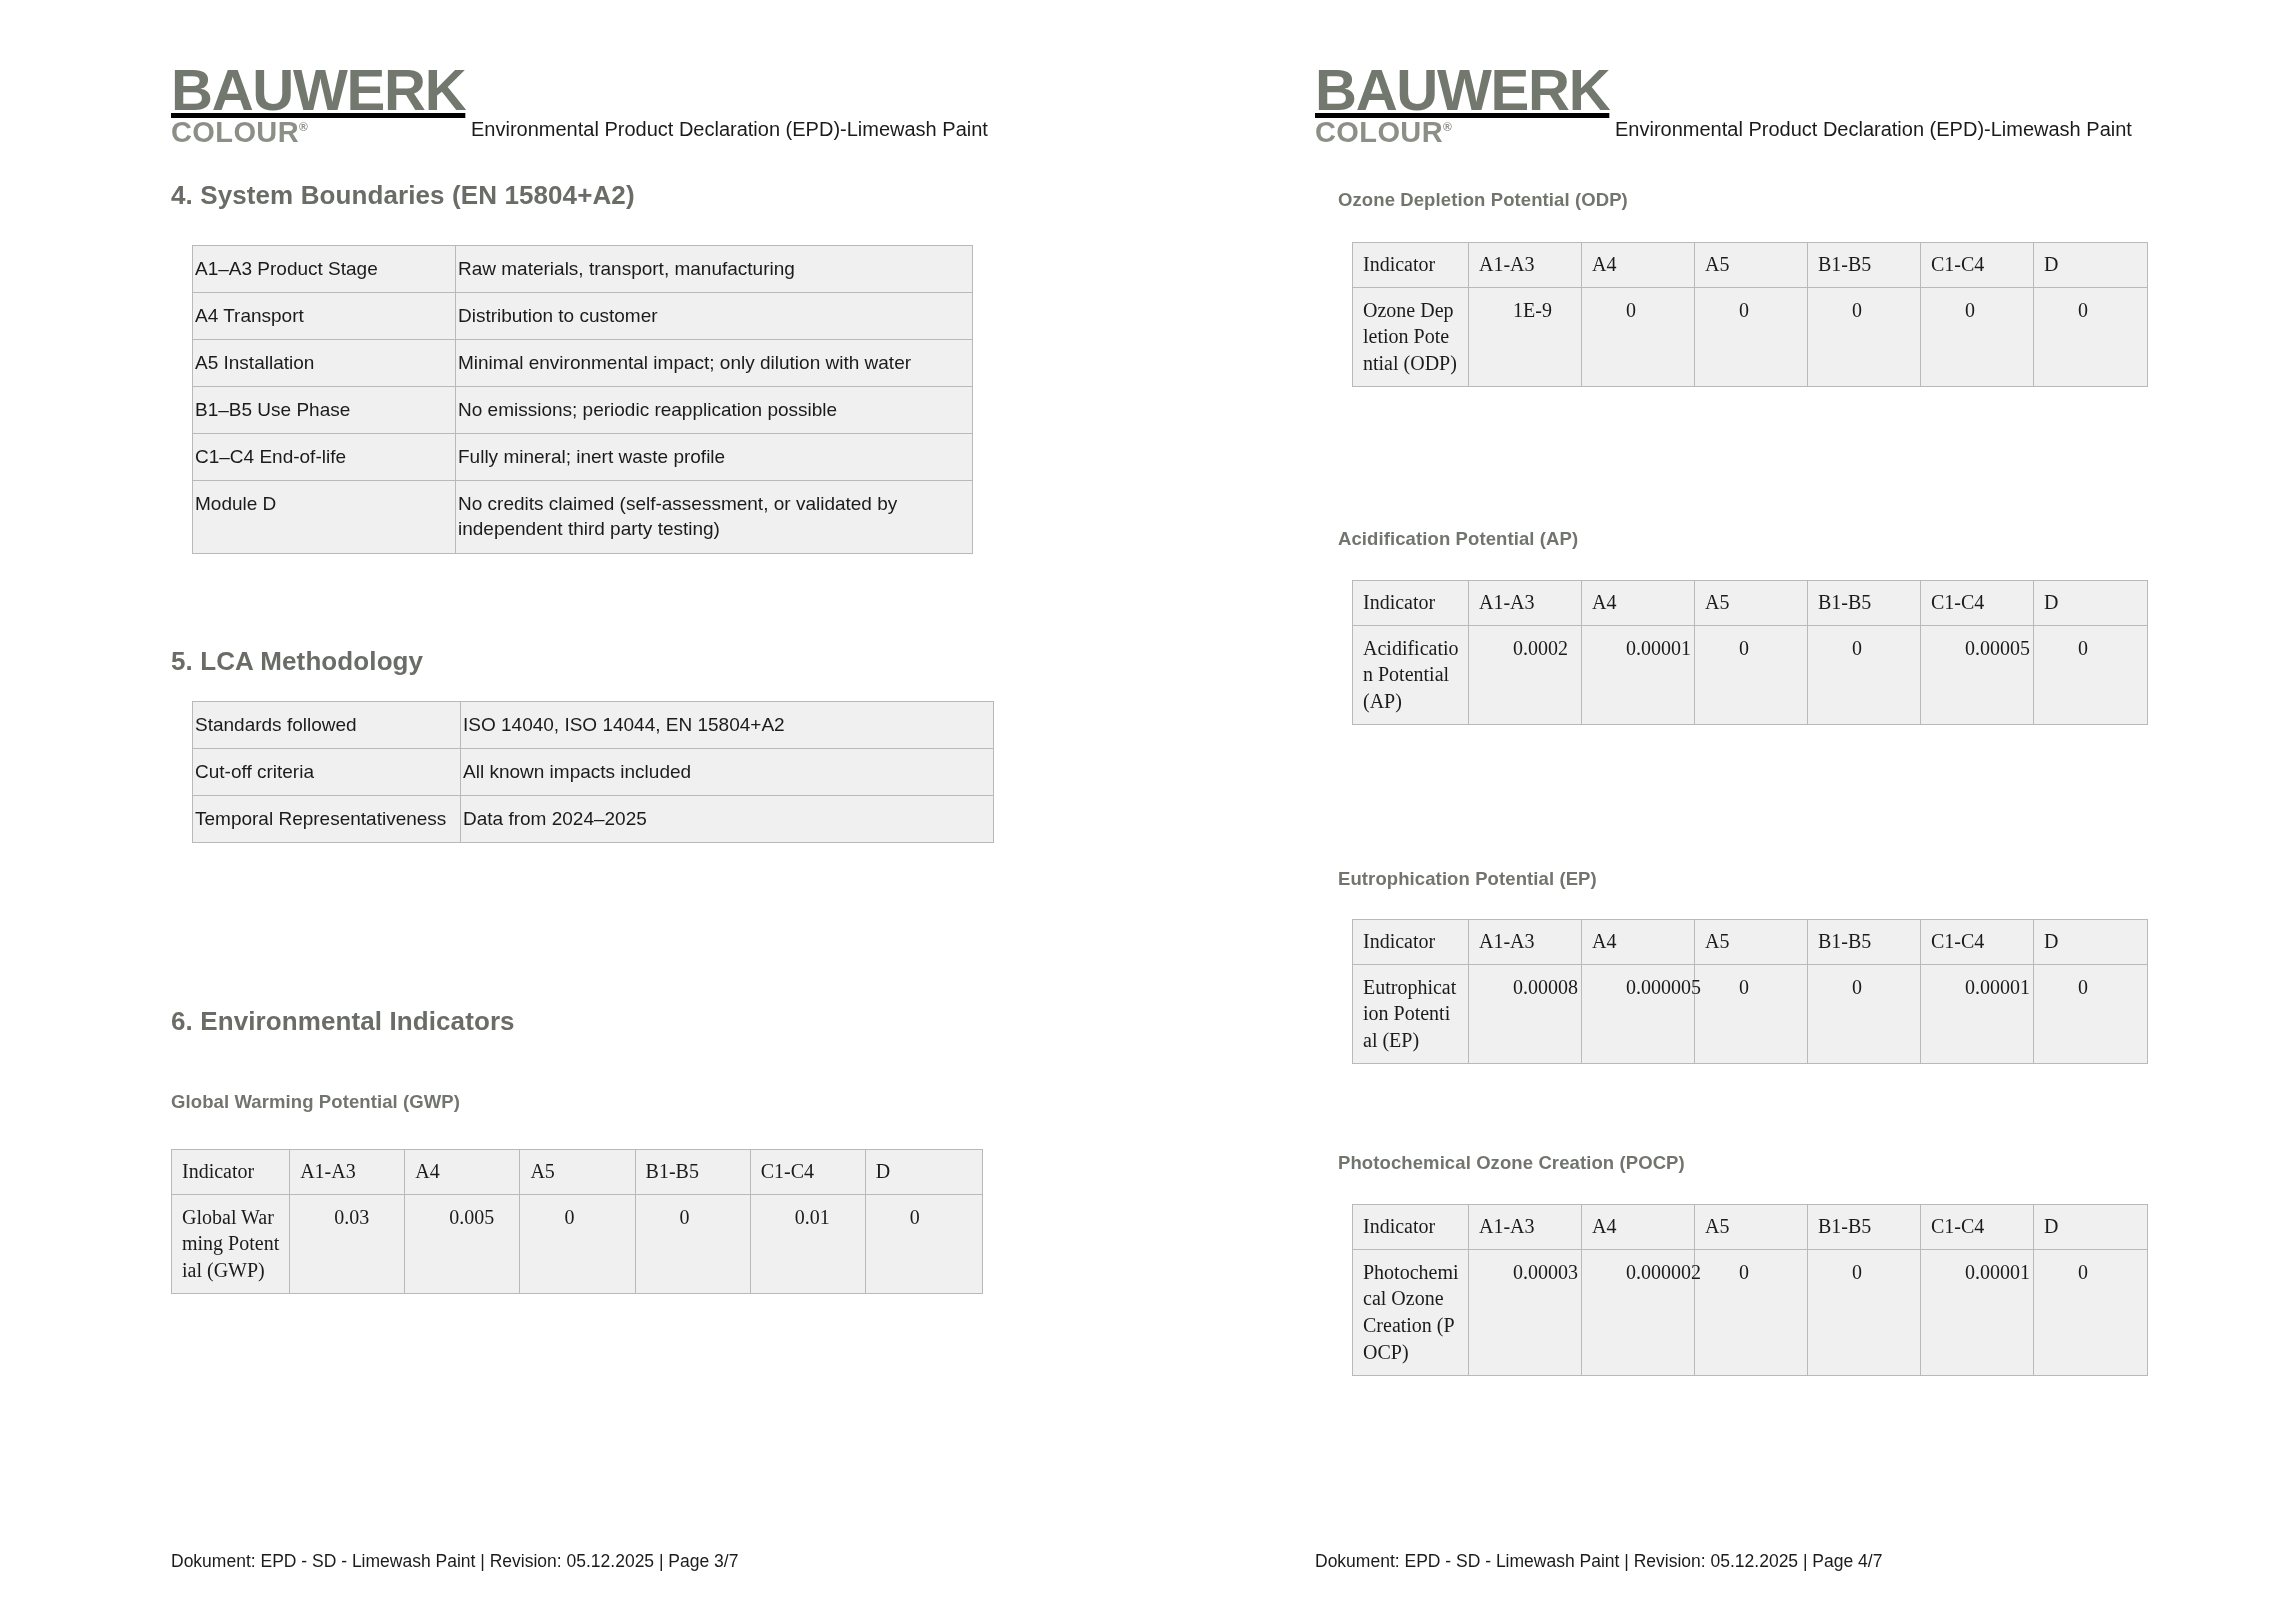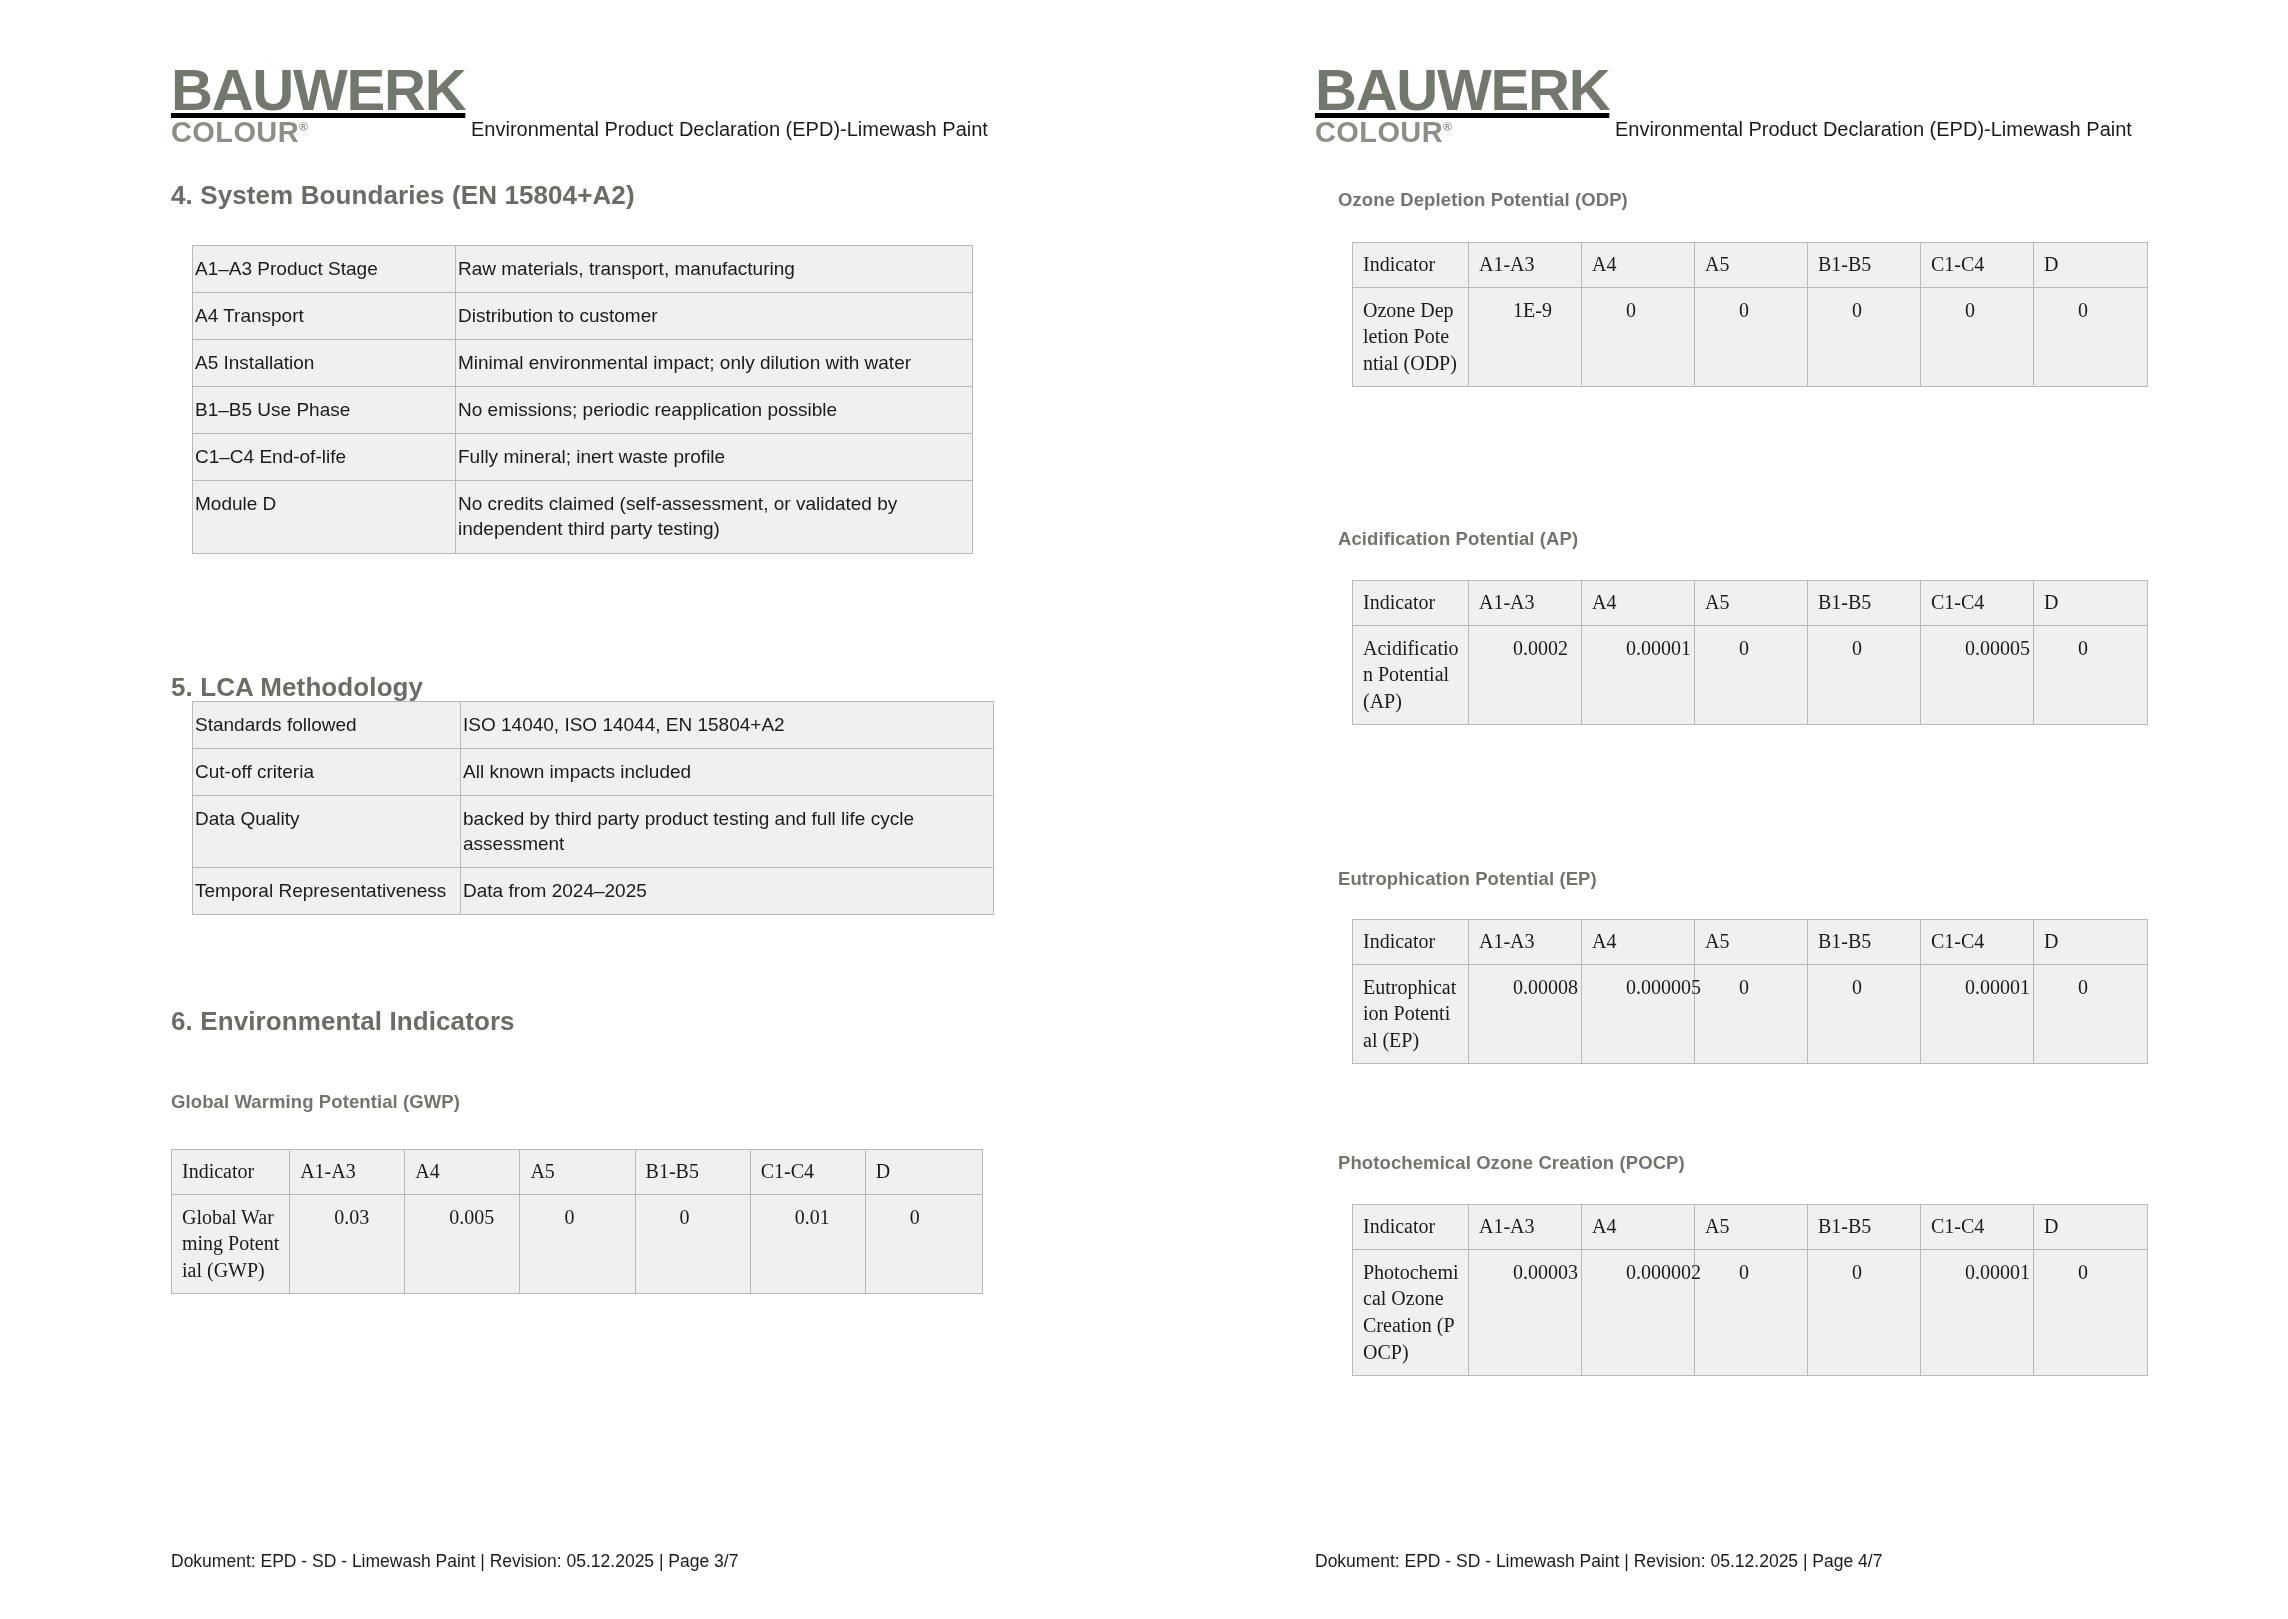--- a/index.html
+++ b/index.html
@@ -194,39 +194,35 @@
           <td>C1–C4 End-of-life</td>
           <td>Fully mineral; inert waste profile</td>
         </tr>
         <tr>
           <td>Module D</td>
           <td>No credits claimed (self-assessment, or validated by independent third party testing)</td>
         </tr>
       </tbody>
     </table>
 
-    <div class="abs section-heading" style="left:171px; top:672px;">5. LCA Methodology</div>
+    <div class="abs section-heading" style="left:171px; top:646px;">5. LCA Methodology</div>
 
     <table class="info-table abs" style="left:192px; top:701px; width:801px;">
       <colgroup>
           <col style="width:268px">
           <col style="width:533px">
         </colgroup>
       <tbody>
         <tr>
           <td>Standards followed</td>
           <td>ISO 14040, ISO 14044, EN 15804+A2</td>
         </tr>
         <tr>
           <td>Cut-off criteria</td>
           <td>All known impacts included</td>
-        </tr>
-        <tr>
-          <td>Data Quality</td>
-          <td>backed by third party product testing and full life cycle assessment</td>
         </tr>
         <tr>
           <td>Temporal Representativeness</td>
           <td>Data from 2024–2025</td>
         </tr>
       </tbody>
     </table>
 
     <div class="abs section-heading" style="left:171px; top:1006px;">6. Environmental Indicators</div>
     <div class="abs sub-heading" style="left:171px; top:1091px;">Global Warming Potential (GWP)</div>

